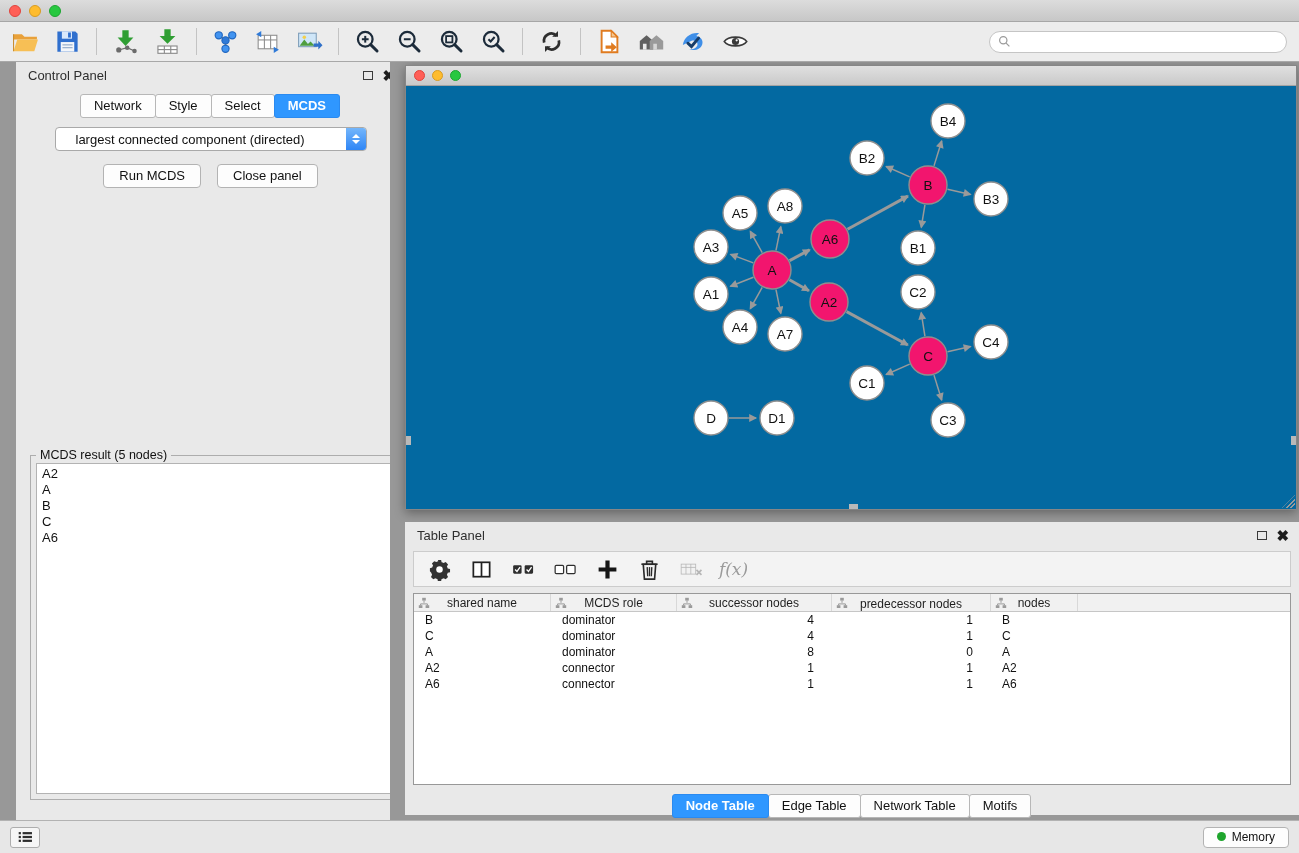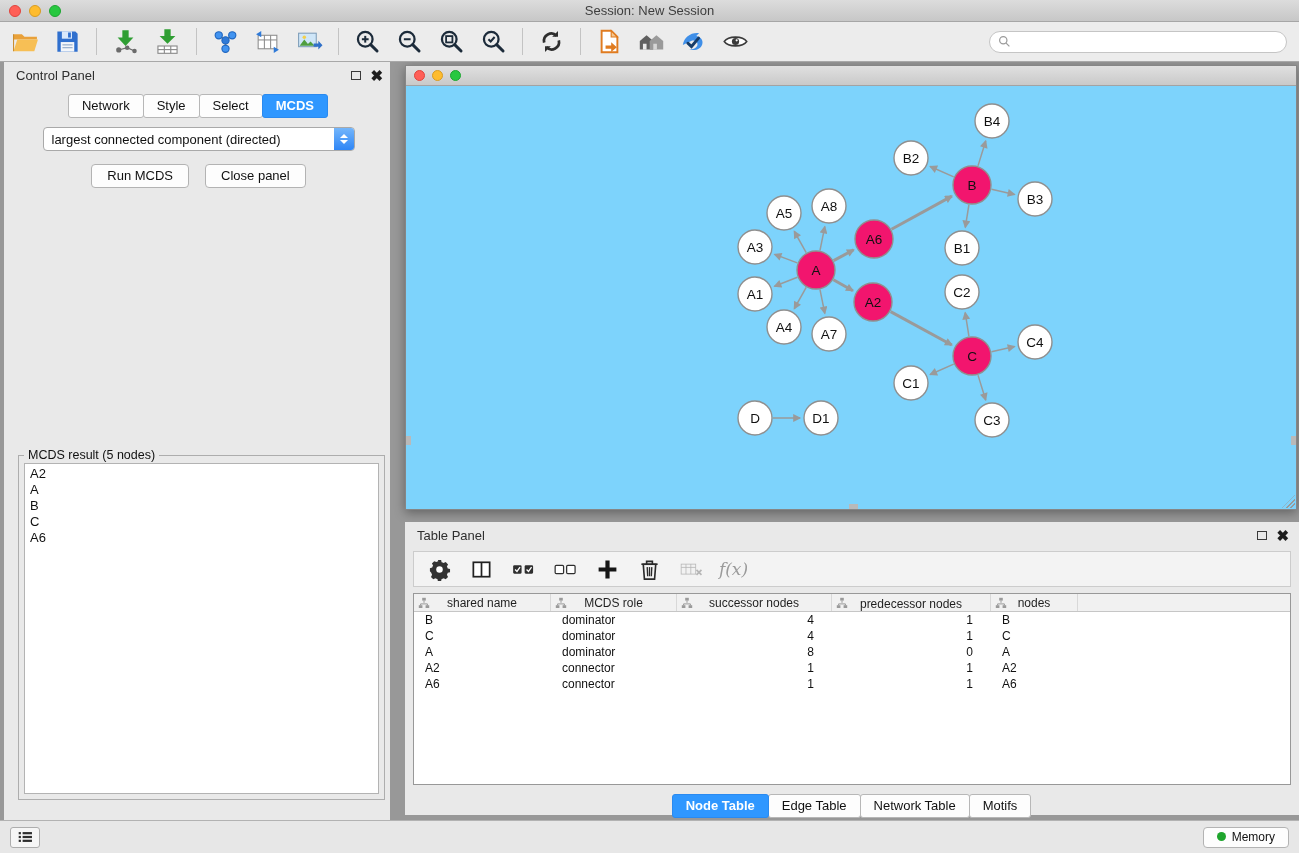--- a/index.html
+++ b/index.html
@@ -24,37 +24,37 @@
   .tb-icon { width:27px; height:27px; display:inline-flex; align-items:center; justify-content:center; }
   .tb-icon svg { width:100%; height:100%; display:block; }
   .tb-sep { width:1px; height:27px; background:#c3c3c3; }
   .search-box { margin-left:auto; width:298px; height:22px; background:#fff;
     border:1px solid #c5c5c5; border-radius:12px; display:flex; align-items:center;
     padding:0 8px; gap:5px; }
   .search-box svg { width:13px; height:13px; }
   .search-input { border:none; outline:none; flex:1; font-size:12px; background:transparent; font-family:"Liberation Sans",sans-serif; }
 
   
-  .control-panel { position:absolute; left:4px; top:62px; width:390px; height:758px;
+  .control-panel { position:absolute; left:16px; top:62px; width:390px; height:758px;
     background:#e9e9e9; border-right:1px solid #9c9c9c; }
   .panel-header { display:flex; align-items:center; padding:6px 10px 2px 12px; }
   .panel-title { font-size:13px; color:#2e2e2e; }
   .panel-controls { margin-left:auto; display:flex; align-items:center; gap:9px; }
   .float-btn { width:10px; height:9px; border:1.5px solid #3a3a3a; display:inline-block; }
   .close-btn { font-size:15px; font-weight:bold; color:#1d1d1d; line-height:10px; }
 
   .cp-tabs { display:flex; justify-content:center; margin-top:9px; }
   .tab-btn { background:#fdfdfd; border:1px solid #b7b7b7; padding:3px 13px 4px; font-size:13px;
     color:#111; margin-left:-1px; border-radius:3px; position:relative; }
   .tab-btn.active { background:#2f97ff; border-color:#2a8af0; color:#fff; z-index:1;font-weight:bold; }
 
   .opt-label { text-align:center; margin-top:25px; font-size:13px; }
   .dropdown { position:relative; margin:9px auto 0; width:312px; height:24px; background:#fff;
     border:1px solid #a9a9a9; border-radius:4px; display:flex; align-items:center; overflow:hidden; }
-  .dropdown-text { flex:1; padding:0 8px; font-size:13px; white-space:nowrap; }
+  .dropdown-text { flex:1; padding:0 20px; font-size:13px; white-space:nowrap; }
   .dropdown-stepper { width:20px; height:100%; background:linear-gradient(#74b6fb,#2f86f6);
     display:flex; flex-direction:column; align-items:center; justify-content:center; gap:2px; }
   .arr-up { width:0; height:0; border-left:4px solid transparent; border-right:4px solid transparent; border-bottom:4px solid #fff; }
   .arr-dn { width:0; height:0; border-left:4px solid transparent; border-right:4px solid transparent; border-top:4px solid #fff; }
 
   .cp-buttons { display:flex; justify-content:center; gap:16px; margin-top:13px; }
   .btn { background:#fdfdfd; border:1px solid #b3b3b3; border-radius:4px; padding:3px 15px 4px;
     font-size:13px; color:#111; }
 
   .result-group { position:absolute; left:14px; right:8px; top:393px; bottom:20px;
@@ -68,21 +68,21 @@
   .desktop { position:absolute; left:390px; top:62px; width:909px; height:758px; background:#989898; }
 
   
   .network-window { position:absolute; left:15px; top:3px; width:892px; height:445px;
     background:#fff; border:1px solid #868686; box-shadow:0 3px 10px rgba(0,0,0,.35); }
   .net-titlebar { height:20px; background:linear-gradient(#e0e0e0,#c9c9c9); border-bottom:1px solid #a3a3a3;
     display:flex; align-items:center; position:relative; }
   .net-titlebar .traffic { margin-left:8px; gap:7px; }
   .net-titlebar .tl { width:11px; height:11px; }
   .net-title { position:absolute; left:0; right:0; text-align:center; font-size:13px; color:#333; }
-  .net-canvas { position:absolute; left:0; right:0; top:20px; bottom:0; background:#7dd3fc;padding-left:44px; }
+  .net-canvas { position:absolute; left:0; right:0; top:20px; bottom:0; background:#0369a1; }
   .net-canvas svg { width:890px; height:423px; display:block; }
   .resize-corner { position:absolute; right:1px; bottom:1px; width:13px; height:13px;
     background:repeating-linear-gradient(135deg, transparent 0 2px, #9a9a9a 2px 3.2px);
     clip-path:polygon(100% 0, 100% 100%, 0 100%); }
   .stub-left { position:absolute; left:0; top:370px; width:5px; height:9px; background:#b9b9b9; }
   .stub-right { position:absolute; right:0; top:370px; width:5px; height:9px; background:#b9b9b9; }
   .stub-bottom { position:absolute; bottom:0; left:443px; width:9px; height:5px; background:#b9b9b9; }
 
   
   .table-panel { position:absolute; left:15px; top:460px; right:0; bottom:5px; background:#e9e9e9; }
@@ -118,21 +118,20 @@
 </style>
 </head>
 <body>
 
 <div class="titlebar">
   <div class="traffic">
     <span class="tl red"></span>
     <span class="tl yellow"></span>
     <span class="tl green"></span>
   </div>
-  <div class="titlebar-title">Session: New Session</div>
 </div>
 
 <div class="toolbar">
   <span id="toolbar-icons" style="display:flex;align-items:center;gap:15px;">
       <span class="tb-icon">
         <svg viewBox="0 0 26 22">
           <path d="M1.5 4h8l2.5 2.5H24V9H1.5z" fill="#e9a13a"></path>
           <path d="M1.5 20.5L5 9h20l-3.5 11.5z" fill="#f7bf55"></path>
           <path d="M1.5 4v16.5" stroke="#c98a2a"></path>
         </svg>

